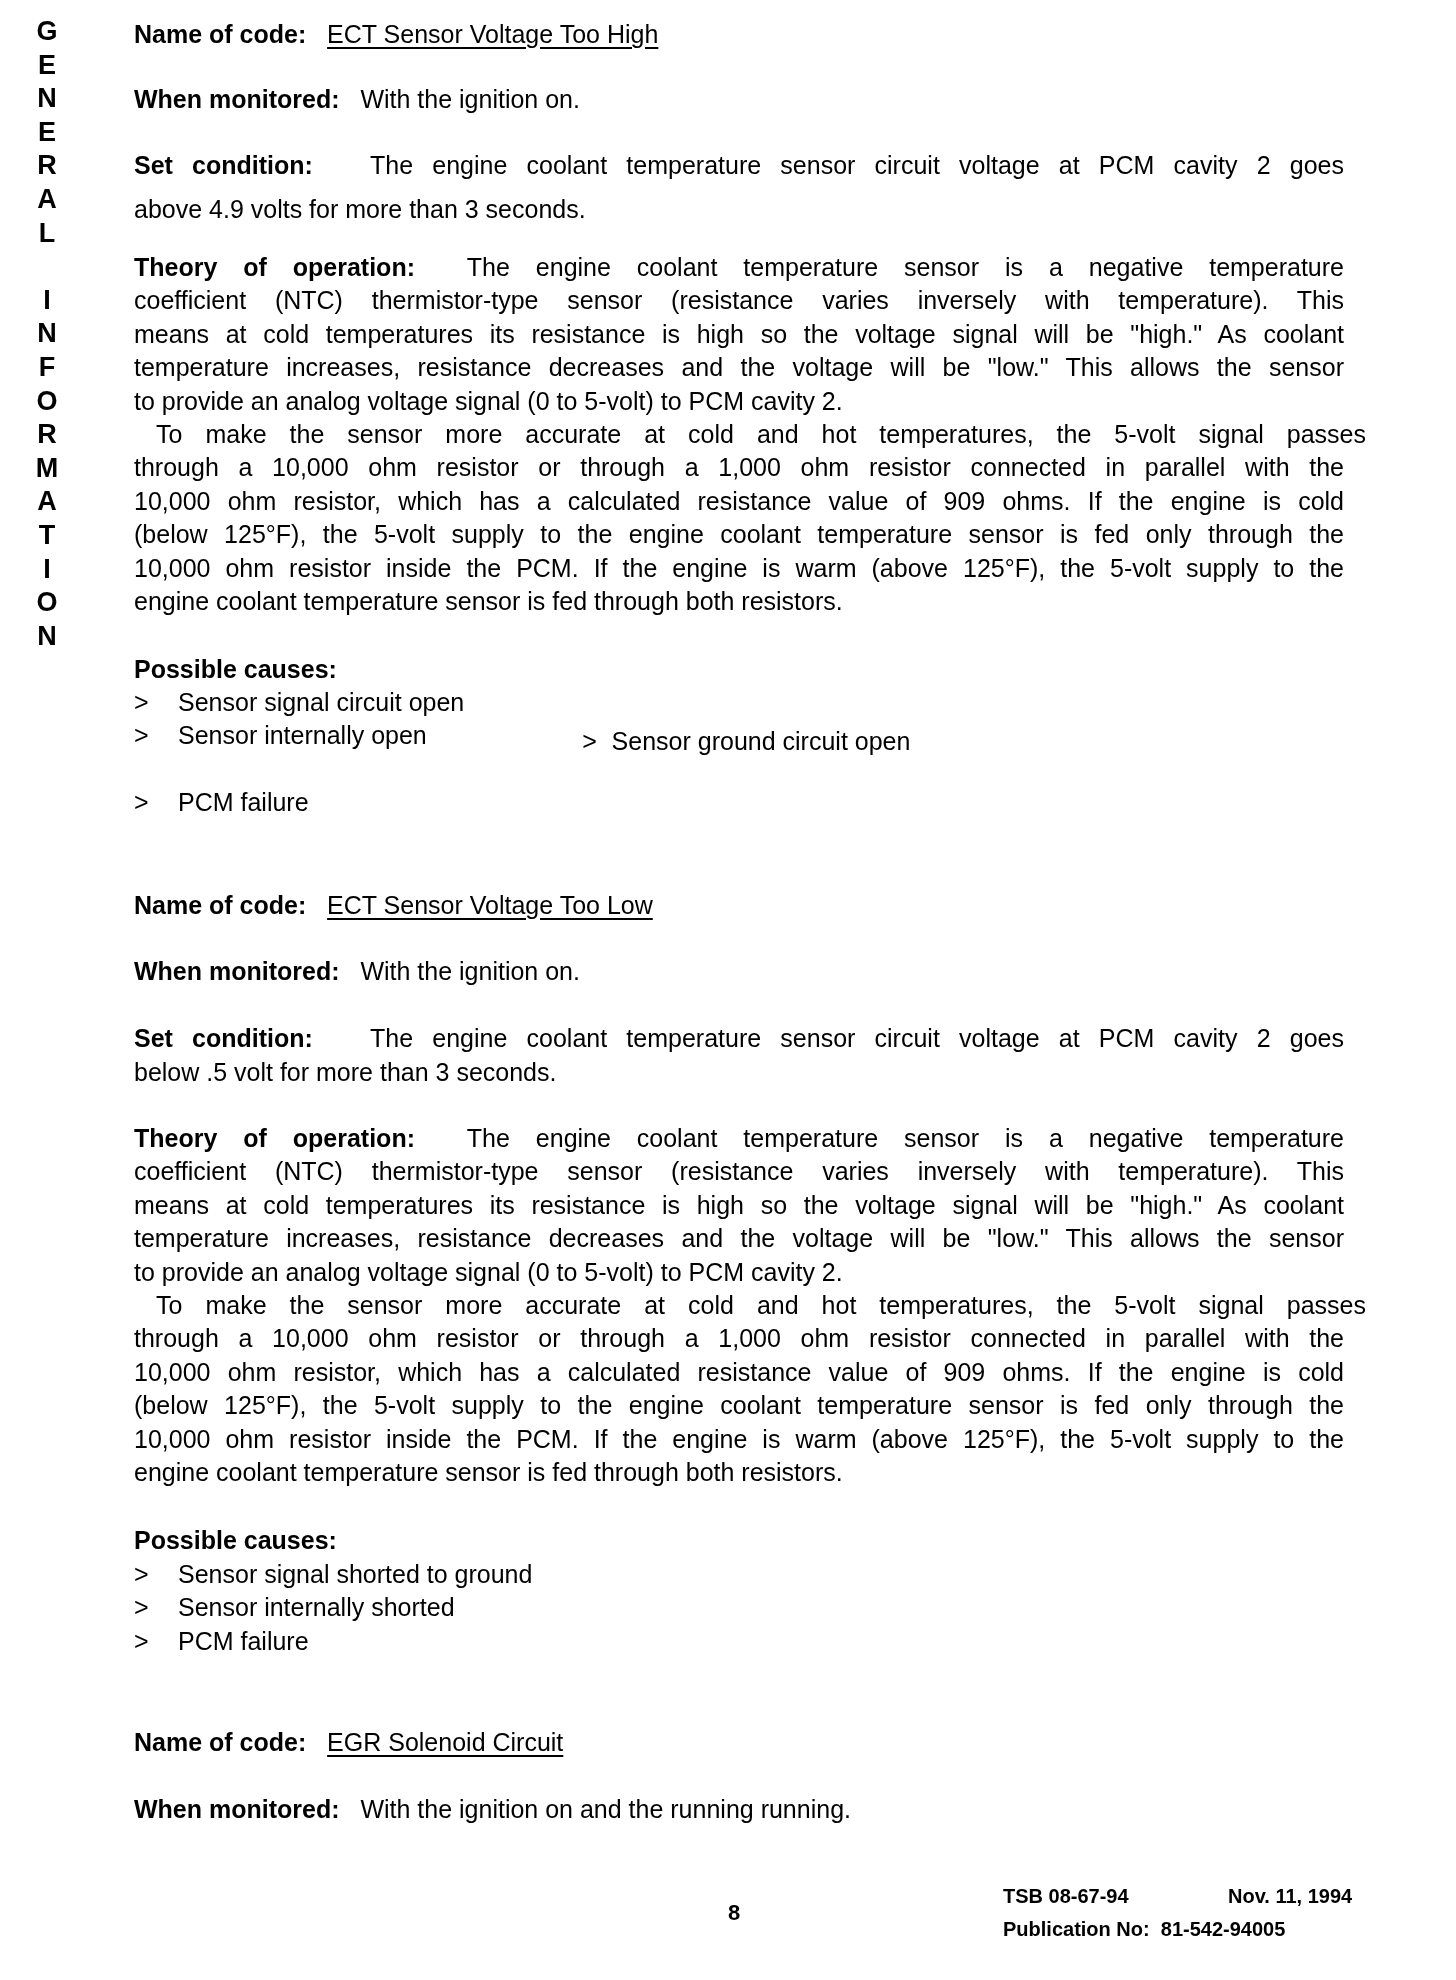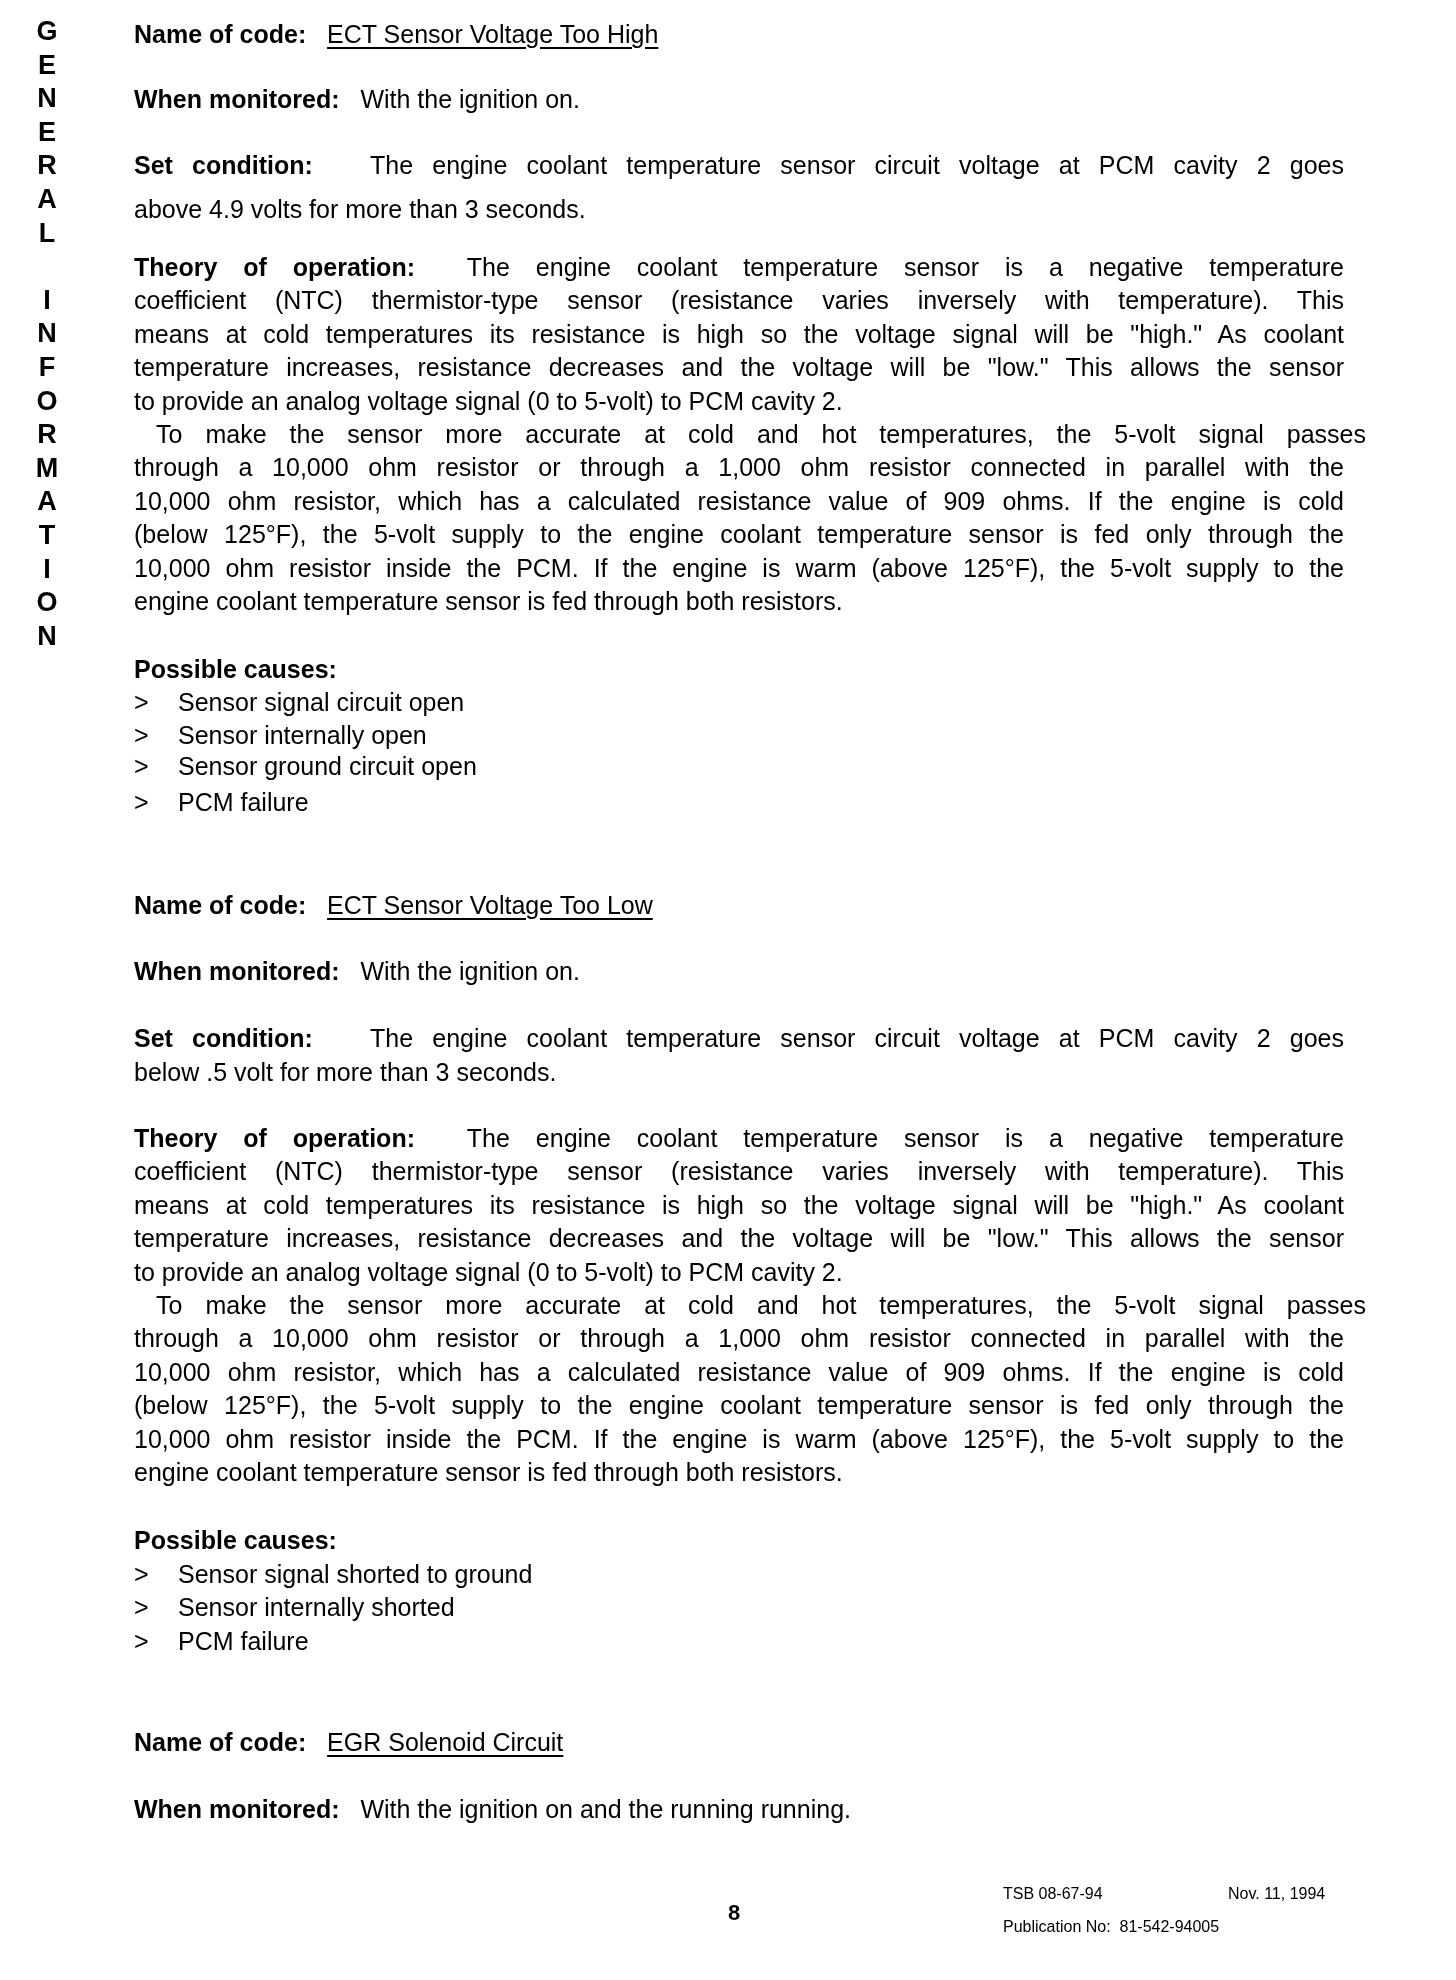--- a/index.html
+++ b/index.html
@@ -7,21 +7,21 @@
          font-family:"Liberation Sans", "DejaVu Sans", sans-serif; color:#000; }
   .side { position:absolute; left:30px; width:34px; text-align:center;
           font-weight:bold; font-size:27px; line-height:1; }
   .line { position:absolute; left:134px; width:1210px; font-size:25px; line-height:1.15;
           white-space:nowrap; }
   .just { text-align:justify; text-align-last:justify; }
   .lab { font-weight:bold; }
   .code { text-decoration:underline; text-underline-offset:4px; }
   .bullet { display:inline-block; width:44px; }
   .indent { padding-left:22px; }
-  .footer { position:absolute; font-size:16px; font-weight:normal; white-space:nowrap; }
+  .footer { position:absolute; font-size:20px; font-weight:bold; white-space:nowrap; }
   .pagenum { position:absolute; font-size:22px; font-weight:bold; }
 </style>
 </head>
 <body>
 
 <div id="side">
     <div class="side" style="top: 18px;">G</div>
     <div class="side" style="top: 51.6px;">E</div>
     <div class="side" style="top: 85.2px;">N</div>
     <div class="side" style="top: 118.8px;">E</div>
@@ -67,21 +67,21 @@
     <div class="line just" style="top: 486.8px;">10,000 ohm resistor, which has a calculated resistance value of 909 ohms. If the engine is cold</div>
     <div class="line just" style="top: 520.2px;">(below 125°F), the 5-volt supply to the engine coolant temperature sensor is fed only through the</div>
     <div class="line just" style="top: 553.6px;">10,000 ohm resistor inside the PCM. If the engine is warm (above 125°F), the 5-volt supply to the</div>
     <div class="line" style="top: 587px;">engine coolant temperature sensor is fed through both resistors.</div>
   </div>
 
 <div class="line lab" style="top:655px">Possible causes:</div>
 <div id="causes0">
     <div class="line" style="top: 688px;"><span class="bullet">&gt;</span><span>Sensor signal circuit open</span></div>
     <div class="line" style="top: 721.4px;"><span class="bullet">&gt;</span><span>Sensor internally open</span></div>
-    <div class="line" style="top: 752px;"><span class="bullet">&gt;</span><span>Sensor ground circuit open</span></div>
+    <div class="line" style="top: 727px; text-align: center;"><span class="bullet">&gt;</span><span>Sensor ground circuit open</span></div>
     <div class="line" style="top: 788.2px;"><span class="bullet">&gt;</span><span>PCM failure</span></div>
   </div>
 
 <div class="line" style="top:891px">
   <span class="lab">Name of code:</span>&nbsp;&nbsp;
   <span class="code">ECT Sensor Voltage Too Low</span>
 </div>
 <div class="line" style="top:957px">
   <span class="lab">When monitored:</span>&nbsp;&nbsp;
   <span>With the ignition on.</span>

